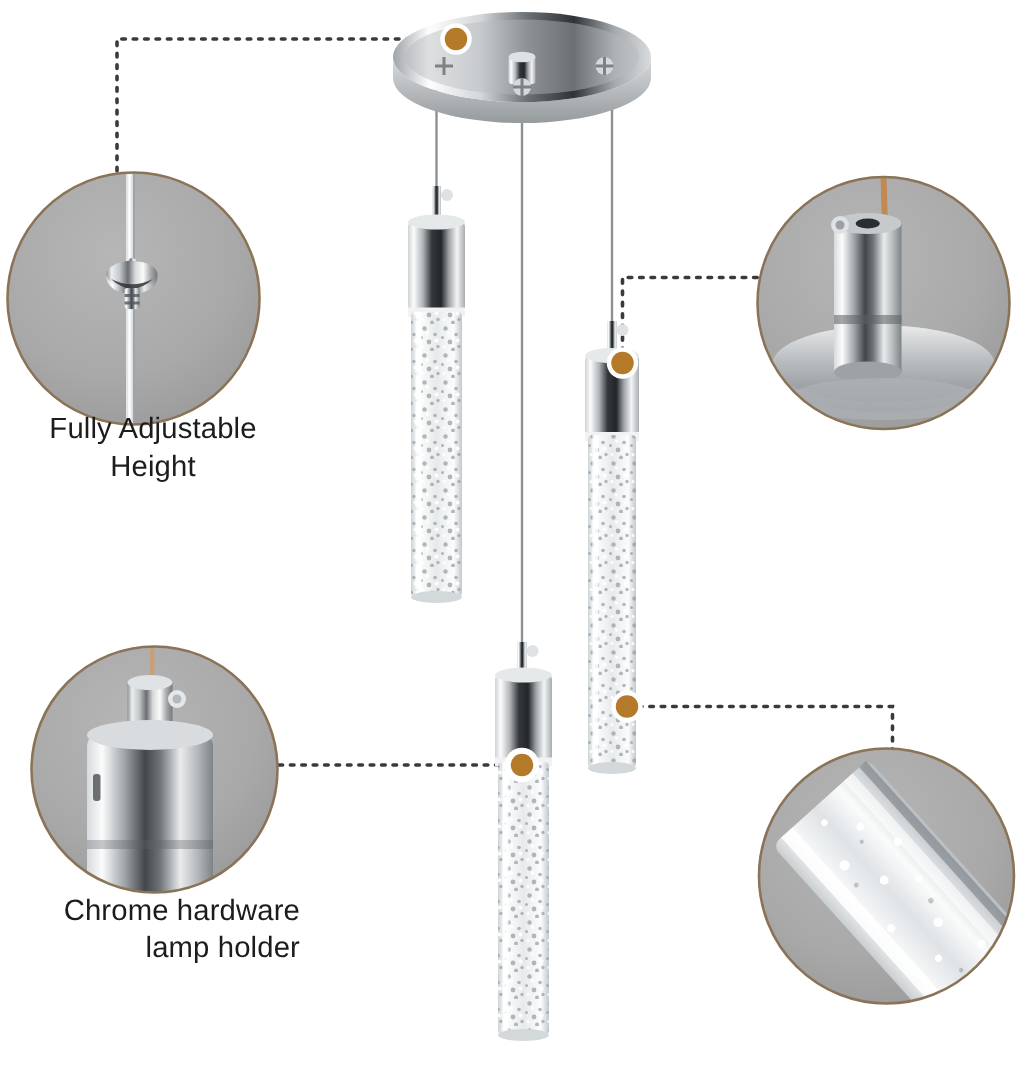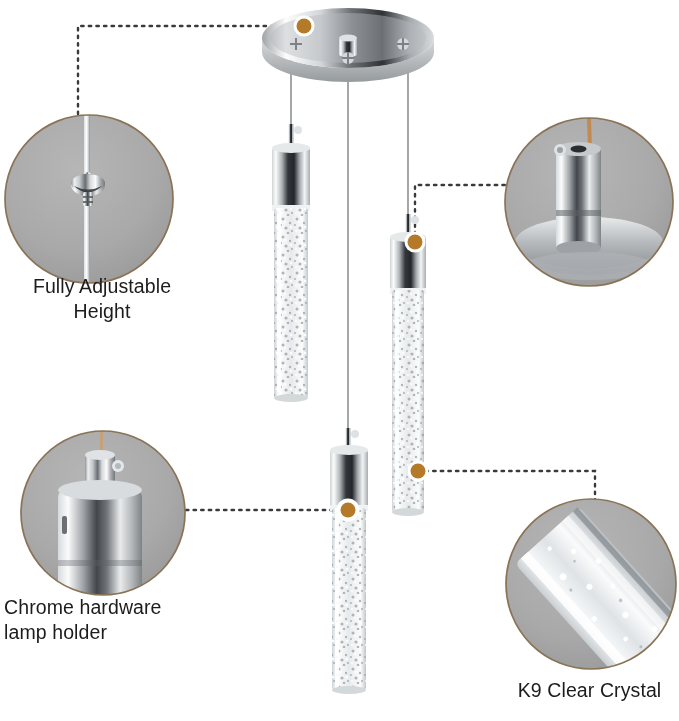--- a/index.html
+++ b/index.html
@@ -22,21 +22,21 @@
     position: absolute;
     z-index: 4;
     color: #1c1c1c;
     font-size: 19.5px;
     line-height: 1.28;
     letter-spacing: 0.1px;
     white-space: pre-line;
   }
   .lbl-adjustable { left: 4px;  top: 274px; width: 196px; text-align: center; }
   .lbl-tensile    { left: 503px; top: 281px; width: 176px; text-align: center; }
-  .lbl-holder     { left: 4px;  top: 595px; width: 196px; text-align: left; }
+  .lbl-holder     { left: 4px;  top: 595px; width: 196px; text-align: right; }
   .lbl-crystal    { left: 500px; top: 678px; width: 179px; text-align: center; }
 
   .product-layer { position: absolute; inset: 0; z-index: 2; }
 </style>
 </head>
 <body>
 
 <div id="stage">
 
   <svg class="layer under" viewBox="0 0 679 721">
@@ -327,15 +327,14 @@
     </g>
   </svg>
 
   <div class="callout-label lbl-adjustable">Fully Adjustable
 Height</div>
 
 
   <div class="callout-label lbl-holder">Chrome hardware
 lamp holder</div>
 
-  <div class="callout-label lbl-crystal">K9 Clear Crystal</div>
 
 </div>
 
 </body></html>

